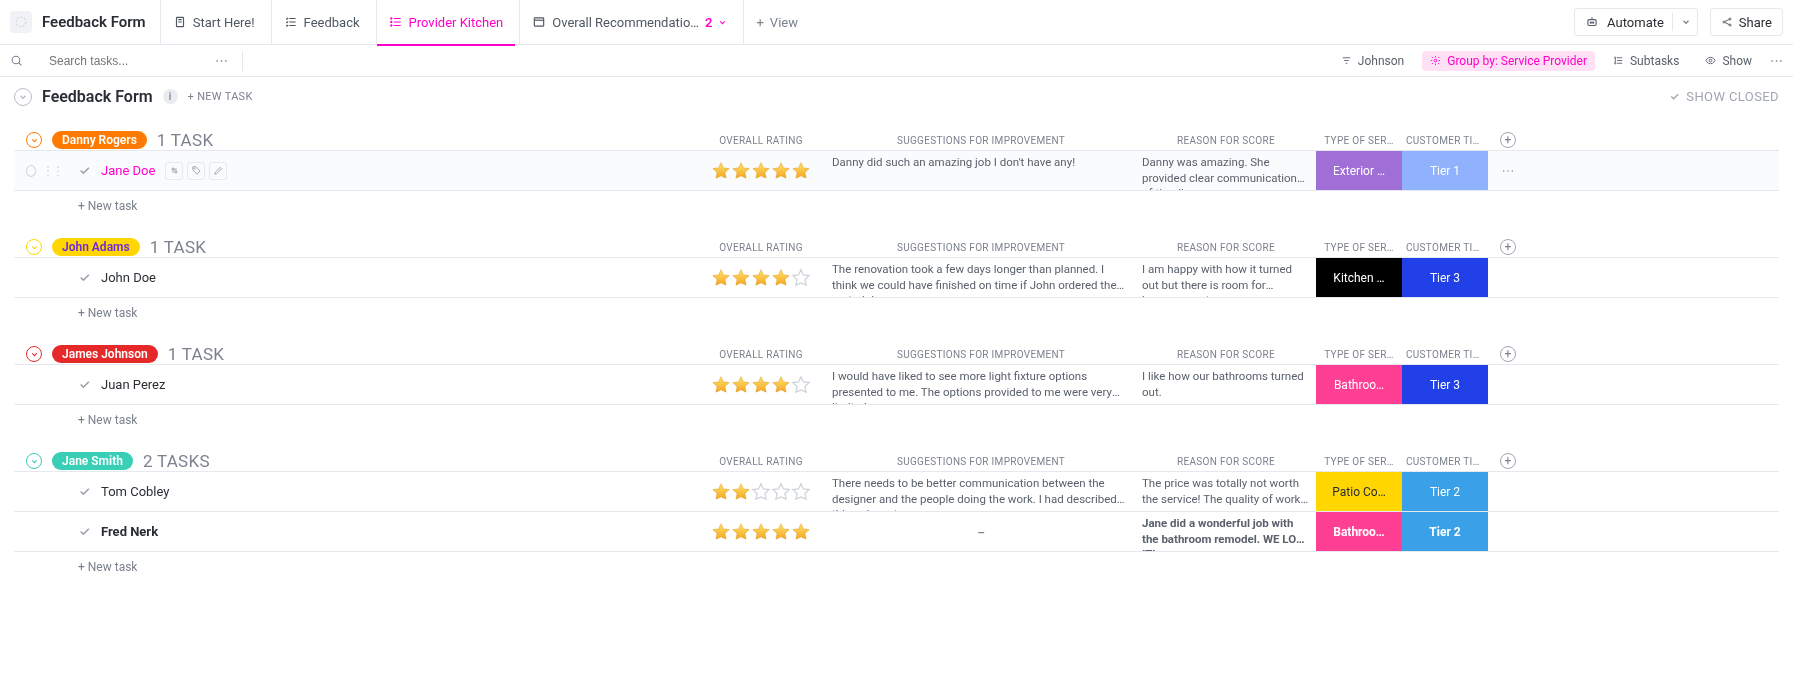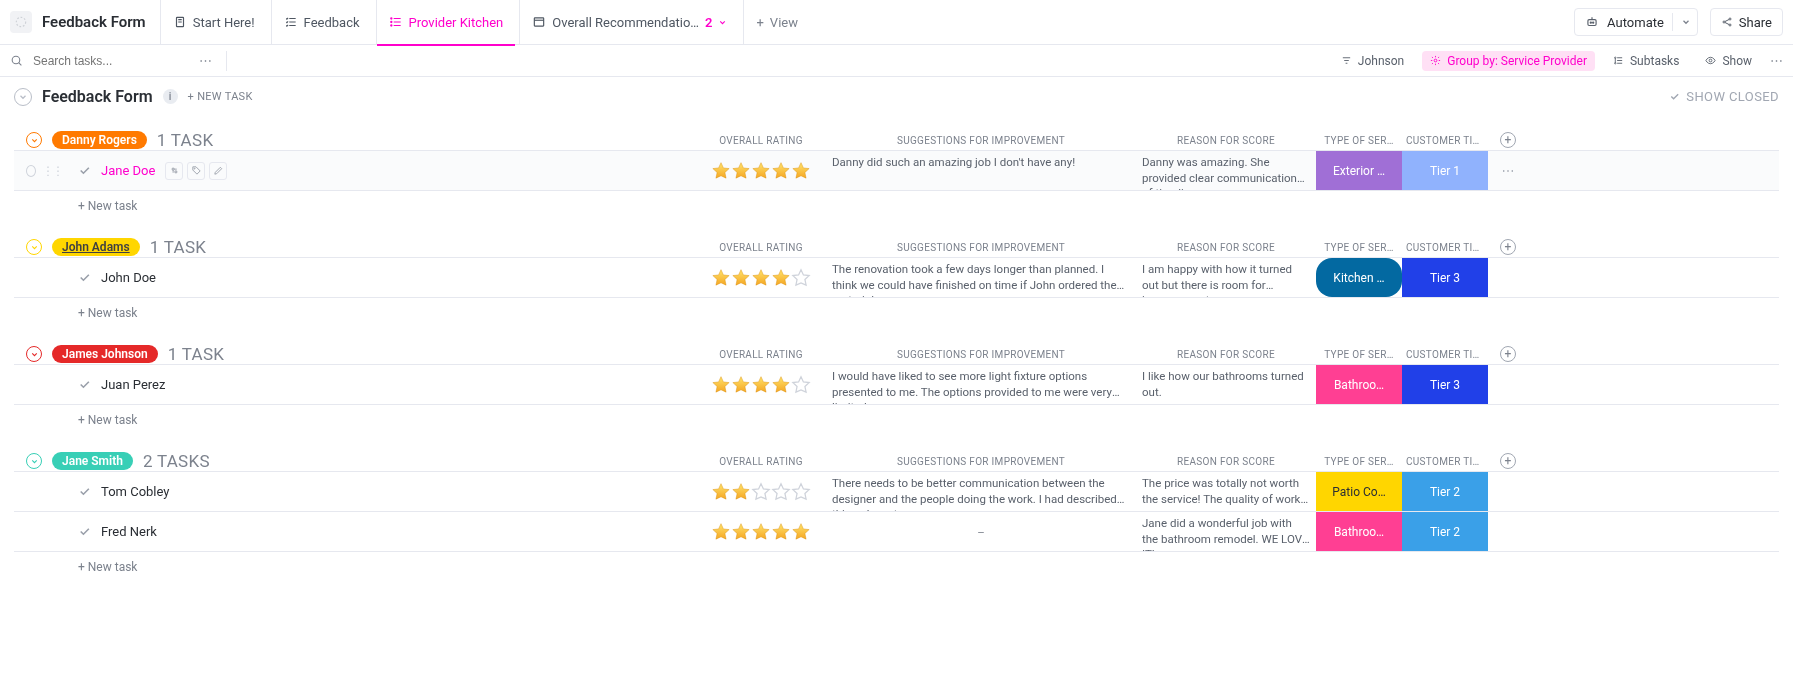--- a/index.html
+++ b/index.html
@@ -38,21 +38,21 @@
   .tab .caret{color:var(--pink);}
   .addview{color:var(--muted);display:flex;align-items:center;gap:6px;padding:0 12px;border-left:1px solid var(--border);height:45px;cursor:pointer;}
   .topnav .spacer{flex:1;}
   .automate{display:flex;align-items:center;gap:8px;border:1px solid var(--border);border-radius:4px;height:28px;padding:0 6px 0 10px;cursor:pointer;}
   .automate .sep{width:1px;height:18px;background:var(--border);}
   .share{display:flex;align-items:center;gap:6px;border:1px solid var(--border);border-radius:4px;height:28px;padding:0 10px;cursor:pointer;margin-left:8px;}
 
   
   .toolbar{display:flex;align-items:center;height:32px;border-bottom:1px solid var(--border);padding:0 10px;}
   .search{display:flex;align-items:center;gap:8px;color:var(--muted);flex:none;}
-  .search input{border:none;outline:none;font-size:12px;width:140px;}
+  .search input{border:none;outline:none;font-size:12px;width:140px;margin-left:16px;}
   .dots{margin-left:28px;color:var(--muted);cursor:pointer;}
   .toolbar .divider{width:1px;height:20px;background:var(--border);margin:0 14px;}
   .toolbar .spacer{flex:1;}
   .tool-chip{display:flex;align-items:center;gap:6px;color:#5a616c;font-size:12px;padding:3px 8px;border-radius:4px;cursor:pointer;}
   .tool-chip.groupby{background:#ffe0f5;color:var(--pink);}
   .tool-chip + .tool-chip{margin-left:10px;}
   .more-dots{margin-left:10px;color:var(--muted);cursor:pointer;}
 
   
   .body{padding:10px 14px 30px 14px;}
@@ -71,21 +71,21 @@
   .chev{width:16px;height:16px;border-radius:50%;border:1.5px solid;display:flex;align-items:center;justify-content:center;cursor:pointer;}
   .chev svg{width:9px;height:9px;}
   .chip{border-radius:11px;padding:2px 10px;font-size:12px;font-weight:600;color:#fff;}
   .task-count{font-size:17px;color:var(--muted);letter-spacing:.3px;}
   .cols{flex:1;display:grid;grid-template-columns:130px 310px 180px 86px 86px 40px;gap:0;align-items:center;}
   .col-head{font-size:10px;letter-spacing:.3px;color:var(--muted);text-align:center;text-transform:uppercase;white-space:nowrap;overflow:hidden;text-overflow:ellipsis;padding:0 4px;}
   .plus-col{display:flex;align-items:center;justify-content:center;}
   .plus-circle{width:16px;height:16px;border:1px solid var(--muted2);border-radius:50%;display:flex;align-items:center;justify-content:center;color:var(--muted);cursor:pointer;font-size:12px;line-height:1;}
 
   .task-row{display:flex;align-items:stretch;border-top:1px solid var(--border);border-bottom:1px solid var(--border);min-height:40px;}
-  .task-row + .task-row{border-top:none;}
+  .task-row + .task-row{border-top:none;font-weight:bold;}
   .task-left{display:flex;align-items:center;gap:10px;width:682px;padding-left:12px;}
   .row-prefix{display:flex;align-items:center;gap:6px;width:36px;justify-content:flex-start;}
   .sel-circle{width:12px;height:12px;border:1.5px solid #cfd3db;border-radius:50%;}
   .drag{color:#cfd3db;font-size:12px;letter-spacing:-2px;}
   .check{color:#9aa0aa;margin-left:6px;}
   .task-name{font-size:13px;}
   .task-name.pink{color:var(--pink);}
   .hover-icons{display:flex;gap:4px;}
   .hover-icons .ico{width:18px;height:18px;border:1px solid var(--border);border-radius:3px;display:flex;align-items:center;justify-content:center;color:#9aa0aa;cursor:pointer;}
   .row-cols{flex:1;display:grid;grid-template-columns:130px 310px 180px 86px 86px 40px;align-items:center;}
@@ -397,21 +397,21 @@
     <div class="new-task-row">+ New task</div>
   </div>
     <div class="group">
     <div class="group-head">
       <div class="group-left">
         <div class="chev" style="border-color: rgb(255, 214, 0);">
             <svg viewBox="0 0 24 24" fill="none" stroke="#ffd600" stroke-width="3">
               <path d="M6 9l6 6 6-6"></path>
             </svg>
           </div>
-        <div class="chip" style="background: rgb(255, 214, 0); color: #404040; text-decoration: underline;">John Adams</div>
+        <div class="chip" style="background: rgb(255, 214, 0); color: #6d28d9;">John Adams</div>
         <div class="task-count">1 TASK</div>
       </div>
       <div class="cols">
         <div class="col-head">OVERALL RATING</div>
         <div class="col-head">SUGGESTIONS FOR IMPROVEMENT</div>
         <div class="col-head">REASON FOR SCORE</div>
         <div class="col-head">TYPE OF SER…</div>
         <div class="col-head">CUSTOMER TIER</div>
         <div class="plus-col">
             <div class="plus-circle">+</div>
@@ -480,21 +480,21 @@
                 <span>
                   <svg viewBox="0 0 24 24">
                     <path fill="none" stroke="#cfd3db" stroke-width="1.5" d="M12 2l2.9 6.3 6.9.8-5.1 4.7 1.4 6.8L12 17.8 5.9 20.6l1.4-6.8L2.2 9.1l6.9-.8z"></path>
                   </svg>
                 </span>
               </div>
             </div>
       <div class="cell text">The renovation took a few days longer than planned. I think we could have finished on time if John ordered the materials …</div>
       <div class="cell text">I am happy with how it turned out but there is room for improvement</div>
       <div class="cell" style="padding:0;">
-              <div class="tag" style="background: #0369a1; border-radius: 16px;">Kitchen …</div>
+              <div class="tag" style="background: #000000;">Kitchen …</div>
             </div>
       <div class="cell" style="padding:0;">
               <div class="tag" style="background: rgb(33, 64, 232);">Tier 3</div>
             </div>
       <div class="row-dots"></div>
     </div>
   </div>
       </div>
     <div class="new-task-row">+ New task</div>
   </div>

